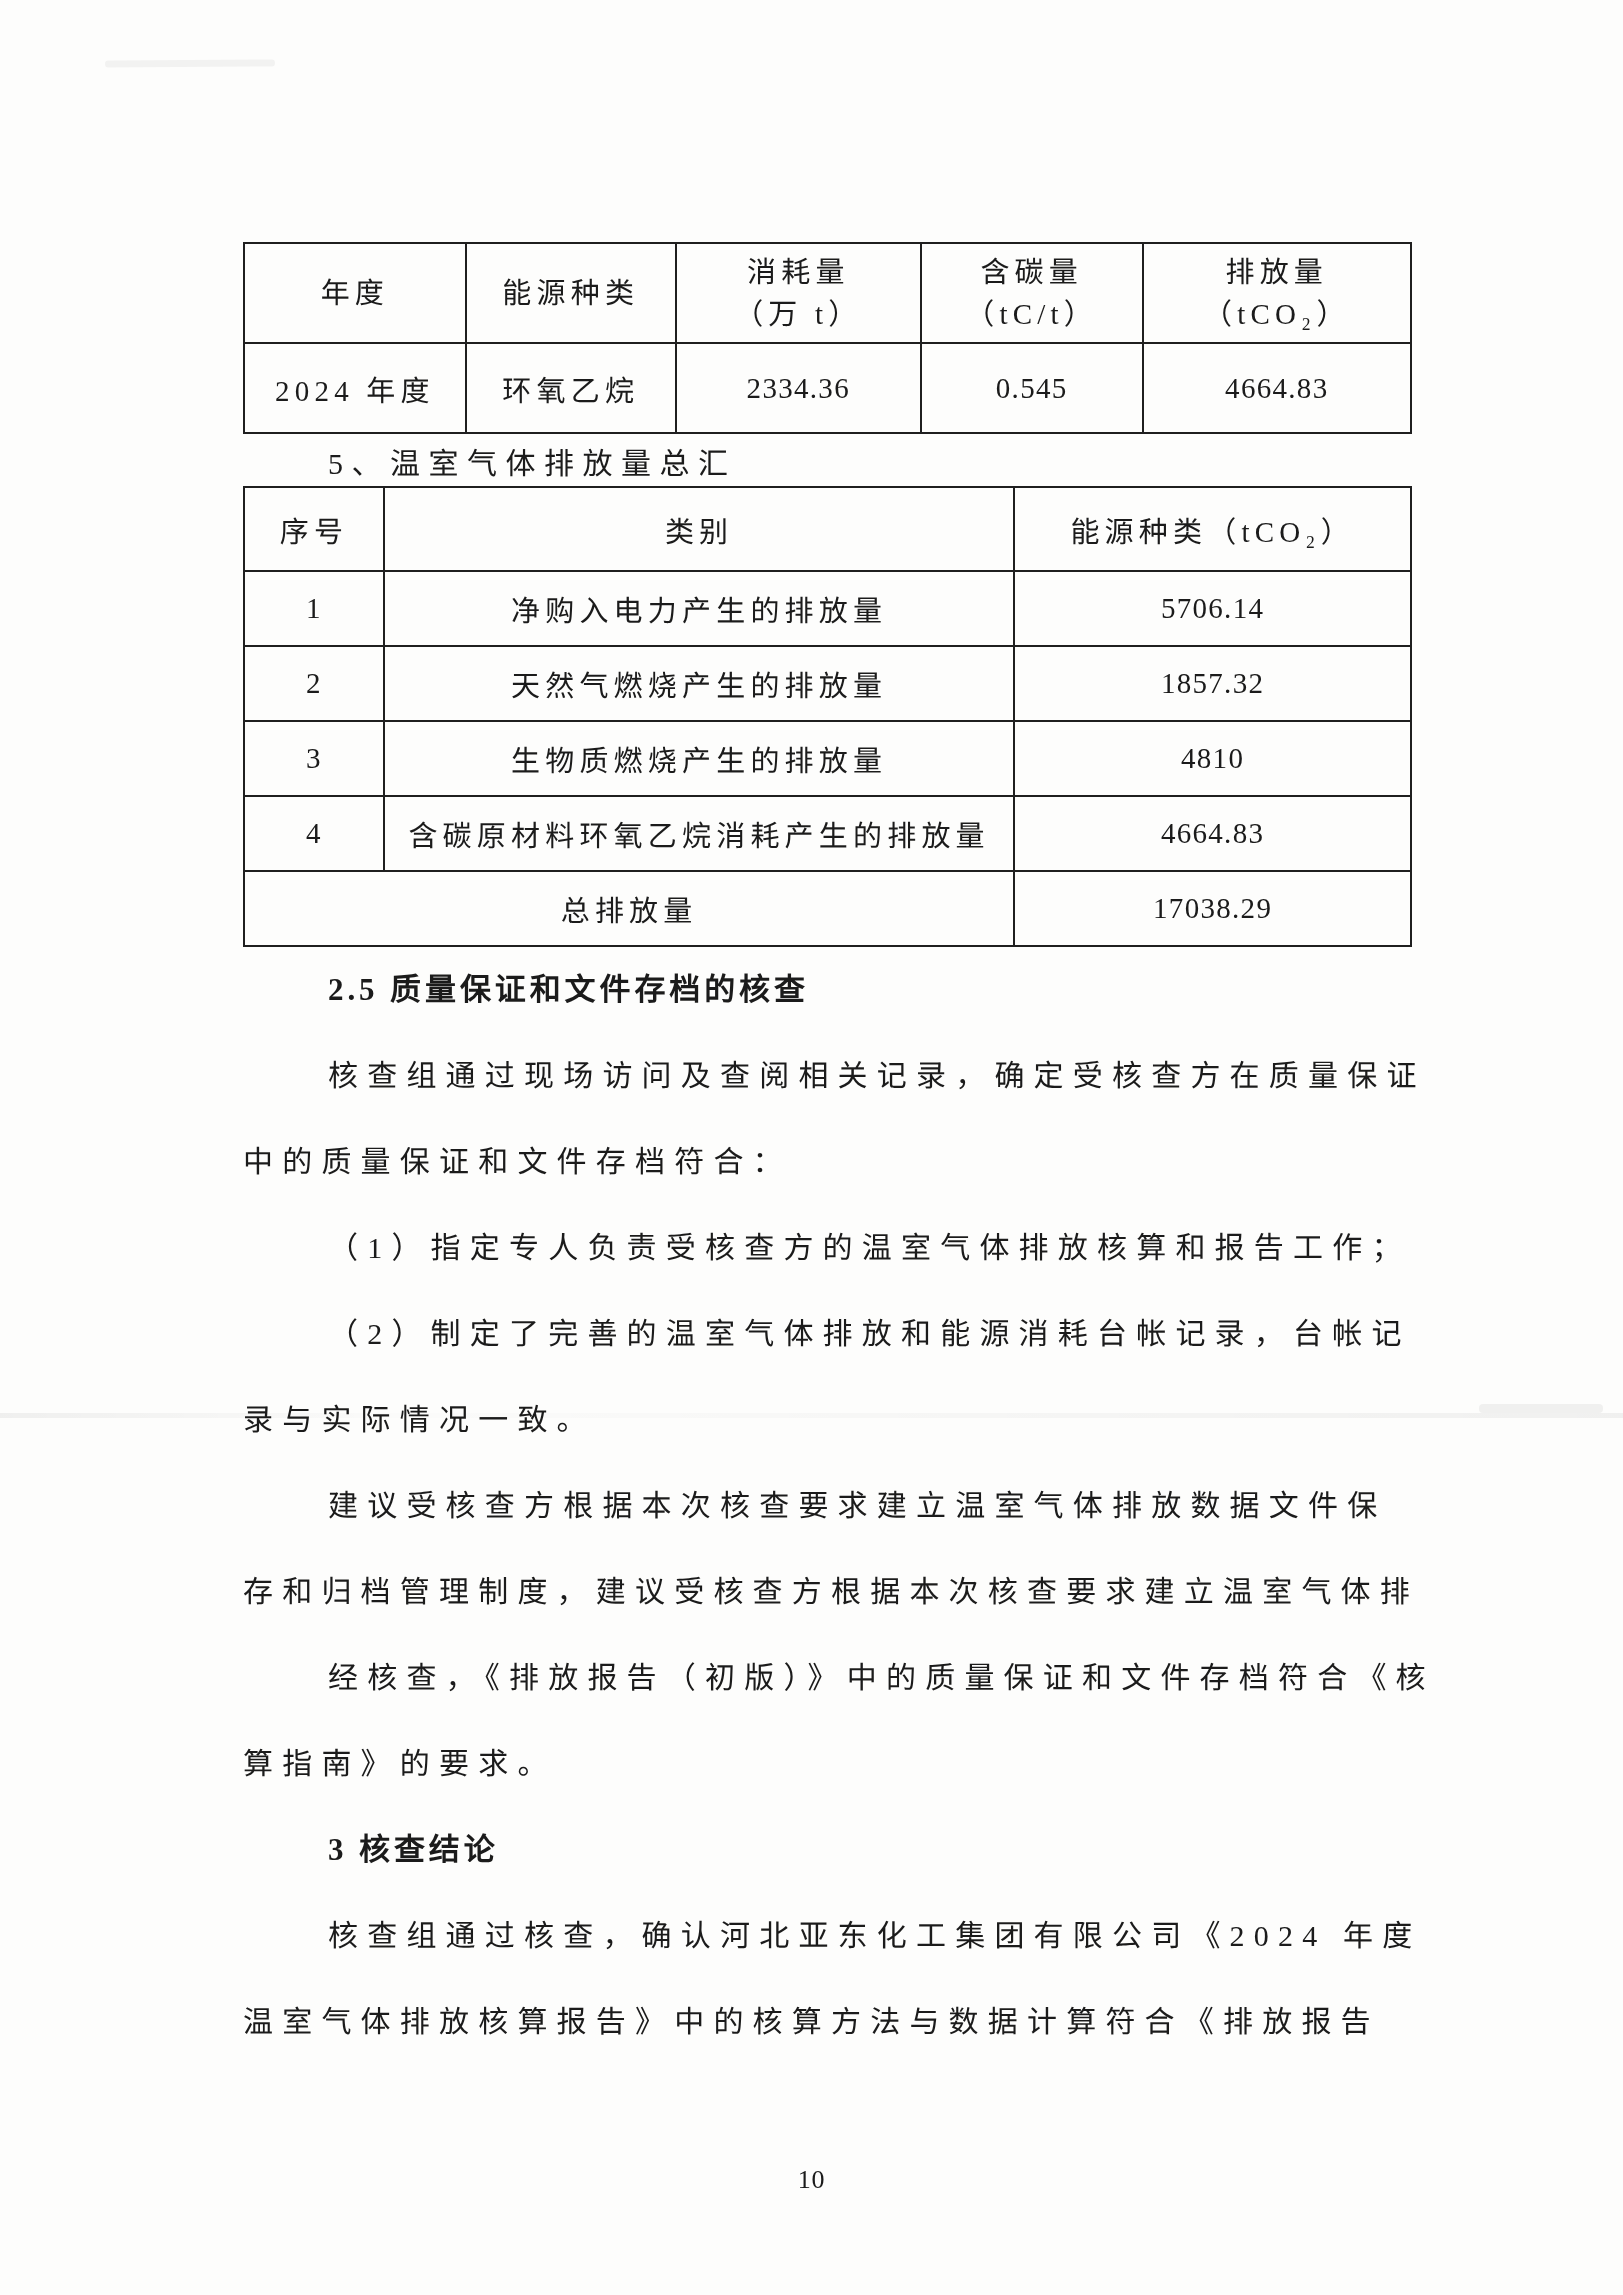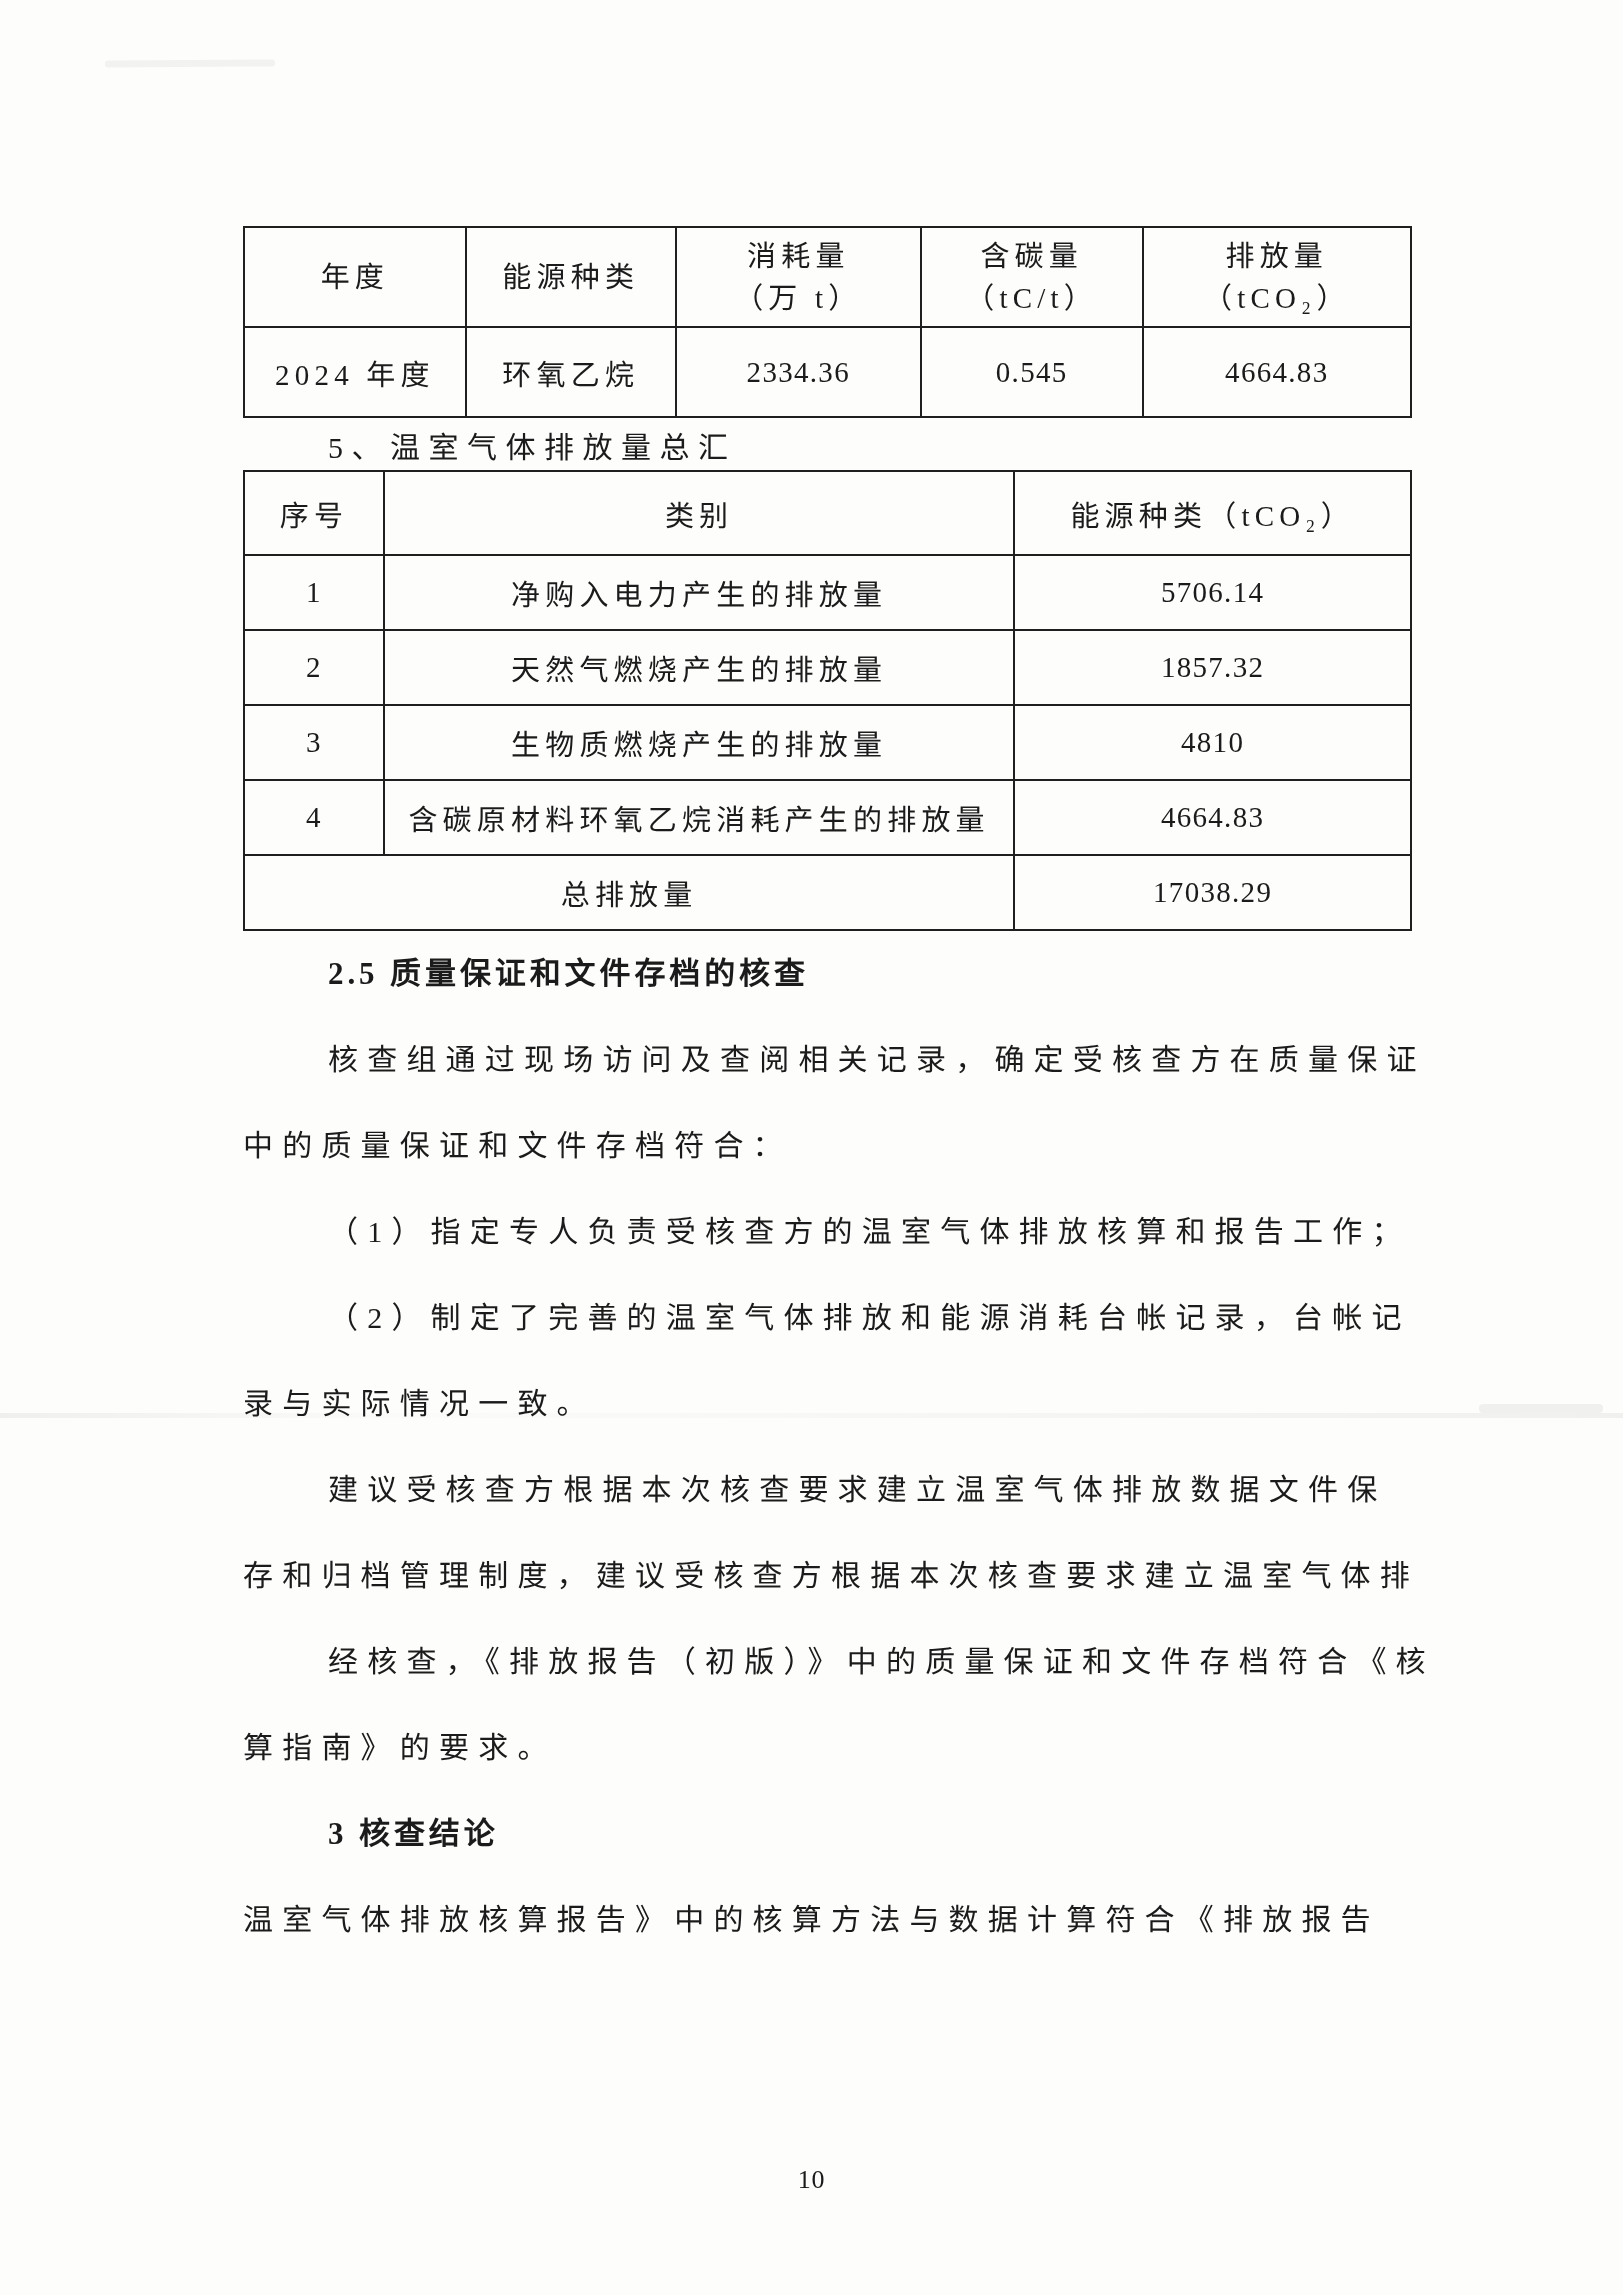--- a/index.html
+++ b/index.html
@@ -32,21 +32,21 @@
   }
   .cell {
     border: 2px solid #1f1f1f;
     text-align: center;
     vertical-align: middle;
     font-size: 29px;
     letter-spacing: 5.2px;
     padding: 0 3.9px;
     font-weight: normal;
   }
-  .t1 { border: 2.6px solid #1f1f1f; }
+  .t1 { border: 2.6px solid #1f1f1f; margin-top: 16px; }
   .t2 { border: 2.6px solid #1f1f1f; }
   .t1 .hrow .cell { height: 98px; white-space: pre-line; line-height: 1.45; }
   .t1 .drow .cell { height: 88px; }
   .t2 .hrow .cell { height: 82px; margin-left: 32px; }
   .t2 .drow .cell { height: 73px; }
   .num { letter-spacing: 1.3px; }
 
   
   .sec5 {
     height: 45px;
@@ -181,18 +181,19 @@
     <div class="line indent">核查组通过现场访问及查阅相关记录，确定受核查方在质量保证</div>
     <div class="line">中的质量保证和文件存档符合：</div>
     <div class="line indent">（1）指定专人负责受核查方的温室气体排放核算和报告工作；</div>
     <div class="line indent">（2）制定了完善的温室气体排放和能源消耗台帐记录，台帐记</div>
     <div class="line">录与实际情况一致。</div>
     <div class="line indent">建议受核查方根据本次核查要求建立温室气体排放数据文件保</div>
     <div class="line">存和归档管理制度，建议受核查方根据本次核查要求建立温室气体排</div>
     <div class="line indent">经核查，《排放报告（初版）》中的质量保证和文件存档符合《核</div>
     <div class="line">算指南》的要求。</div>
     <div class="line heading">3 核查结论</div>
+    <div class="line indent">核查组通过核查，确认河北亚东化工集团有限公司《2024 年度</div>
     <div class="line">温室气体排放核算报告》中的核算方法与数据计算符合《排放报告</div>
   </div>
 
   <div class="pageno">10</div>
 </div>
 
 
 </body></html>

